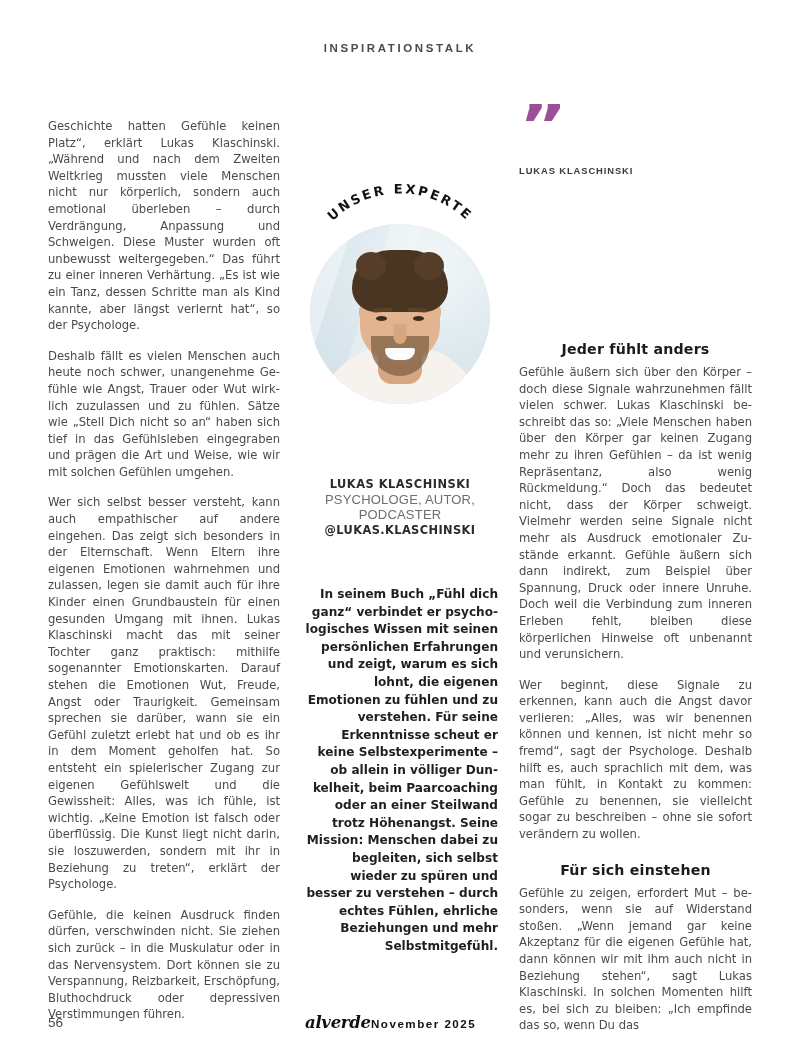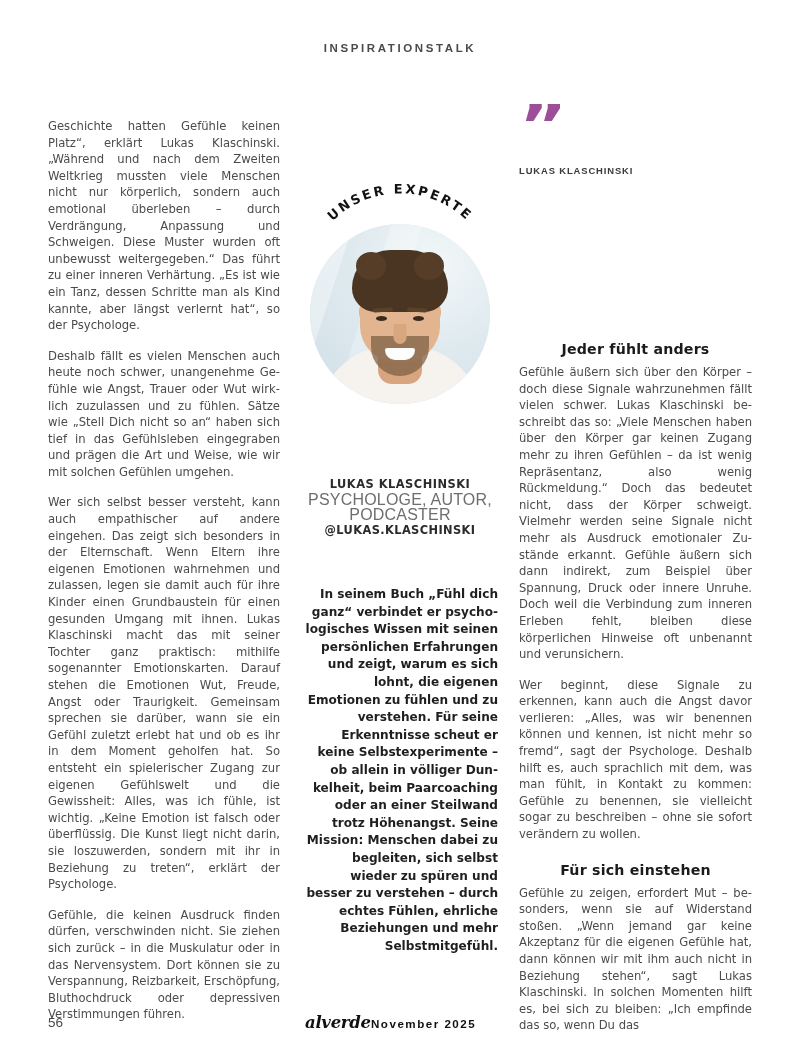--- a/index.html
+++ b/index.html
@@ -268,21 +268,21 @@
     margin-top: 225px;
     font-family: "DejaVu Sans", "Liberation Sans", sans-serif;
     font-size: 11.4px;
     font-weight: bold;
     letter-spacing: 0.5px;
     color: #2b2b2b;
     line-height: 15px;
   }
   .expert-role {
     font-family: "Liberation Sans", "DejaVu Sans", sans-serif;
-    font-size: 16px;
+    font-size: 13px;
     color: #6e6e6e;
     line-height: 15px;
     letter-spacing: .2px;
   }
   .expert-handle {
     font-family: "DejaVu Sans", "Liberation Sans", sans-serif;
     font-size: 11.4px;
     font-weight: bold;
     letter-spacing: 0.4px;
     color: #2b2b2b;

